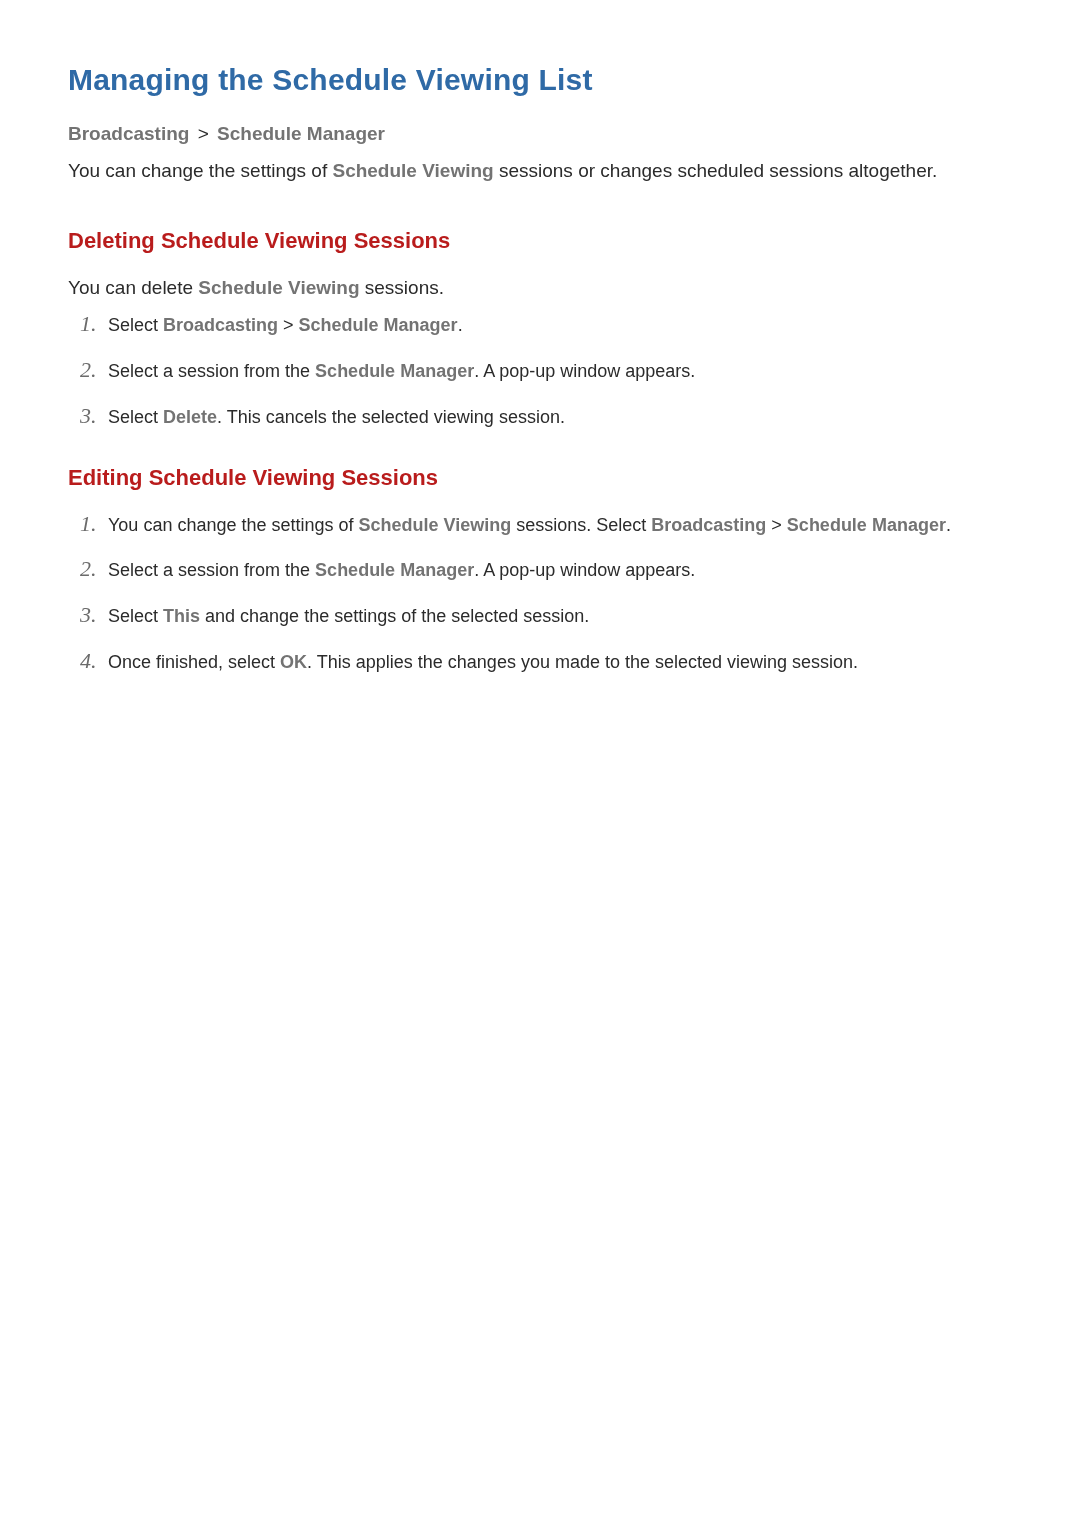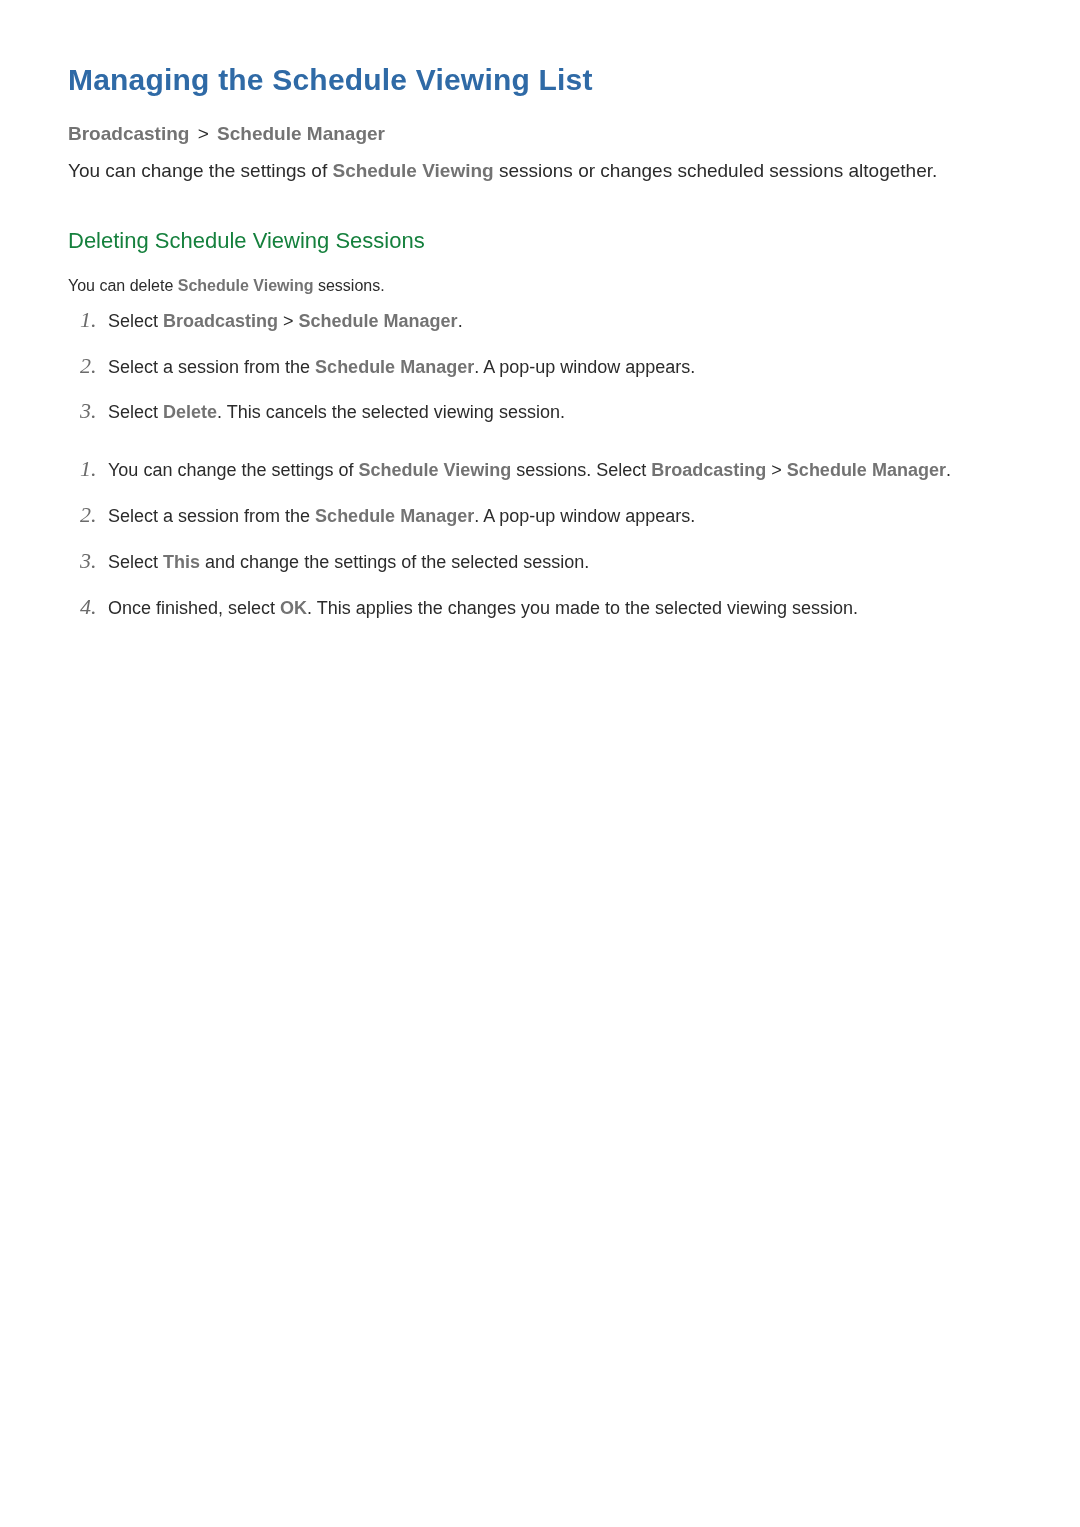--- a/index.html
+++ b/index.html
@@ -36,27 +36,27 @@
     font-weight: 400;
     padding: 0 3px;
   }
   p.body {
     margin: 0 0 40px 0;
     font-size: 19px;
     color: #2b2b2b;
   }
   h2.sub-title {
     font-size: 22px;
-    font-weight: 400;
-    color: #15803d;
+    font-weight: 700;
+    color: #b91c1c;
     margin: 28px 0 18px 0;
   }
   p.lead {
     margin: 0 0 10px 0;
-    font-size: 16px;
+    font-size: 19px;
   }
   ol.steps {
     list-style: none;
     margin: 0 0 30px 0;
     padding: 0;
   }
   ol.steps > li {
     display: flex;
     align-items: flex-start;
     margin: 10px 0 18px 12px;
@@ -117,20 +117,21 @@
       </span>
     </li>
     <li>
       <span class="num">3.</span>
       <span class="step-body">
         <span>Select </span><span class="kw">Delete</span><span>. This cancels the selected viewing session.</span>
       </span>
     </li>
   </ol>
 
+  <h2 class="sub-title">Editing Schedule Viewing Sessions</h2>
 
   <ol class="steps">
     <li>
       <span class="num">1.</span>
       <span class="step-body">
         <span>You can change the settings of </span><span class="kw">Schedule Viewing</span><span> sessions. Select </span><span class="kw">Broadcasting</span><span> &gt; </span><span class="kw">Schedule Manager</span><span>.</span>
       </span>
     </li>
     <li>
       <span class="num">2.</span>

